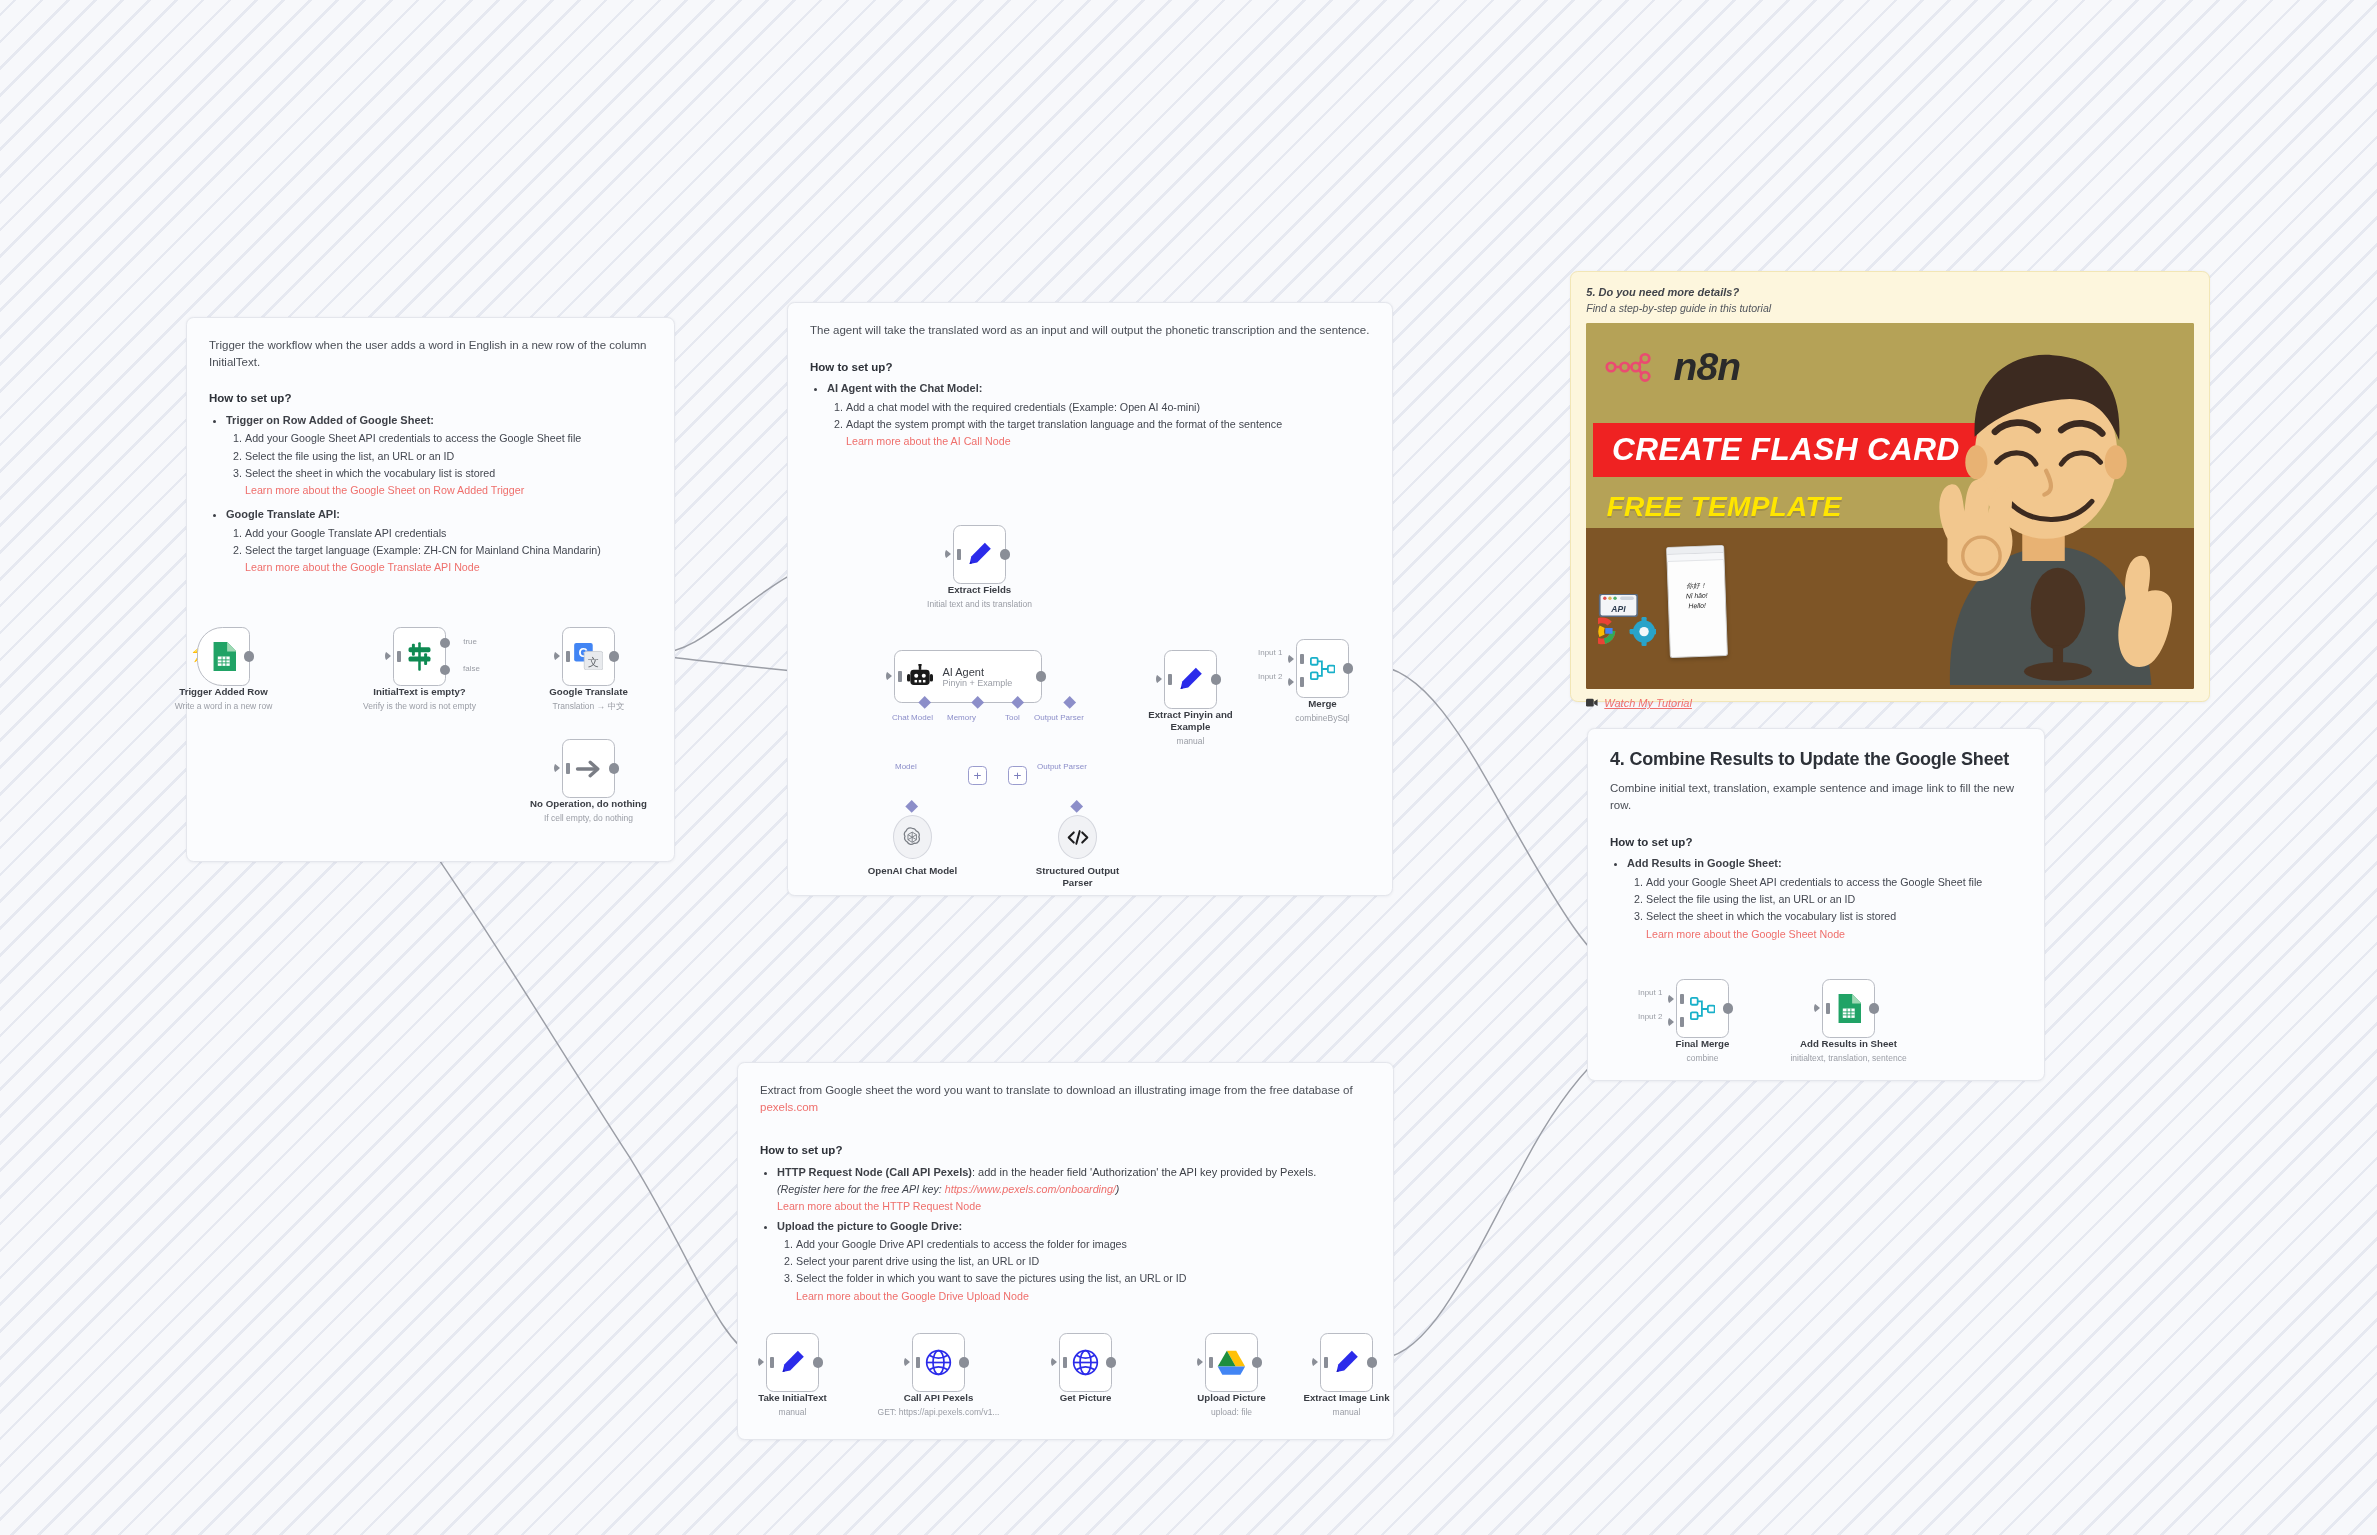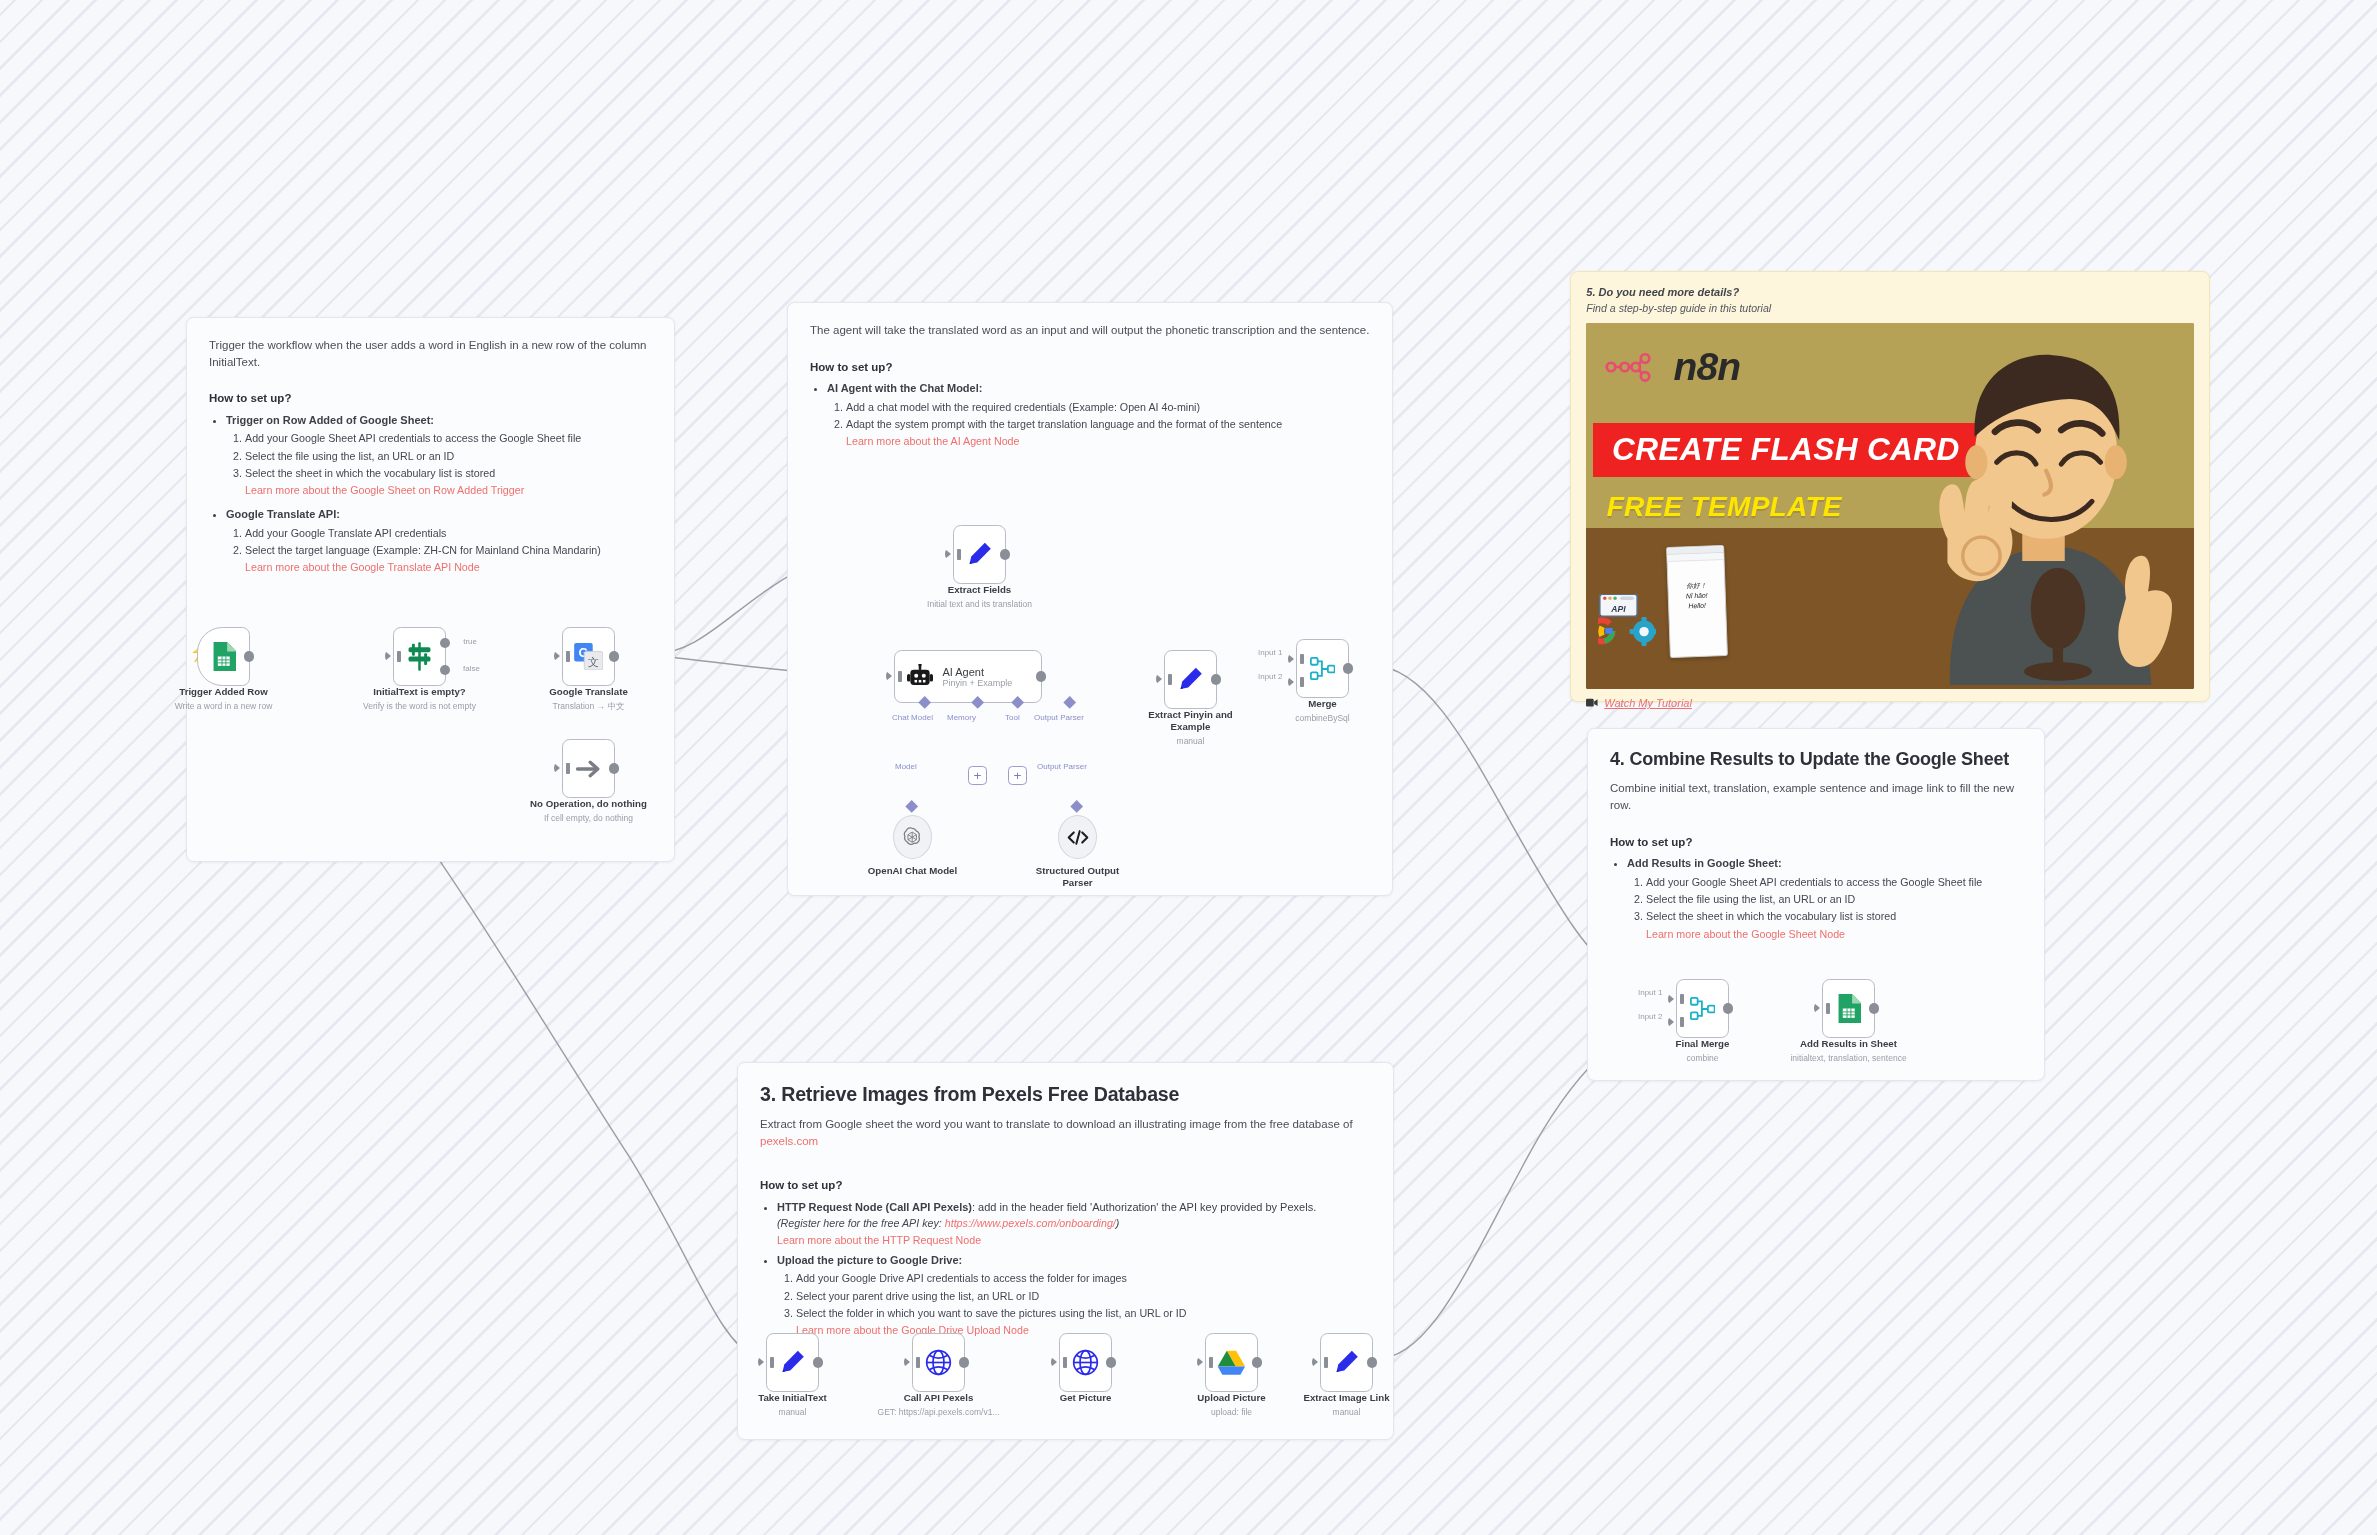--- a/index.html
+++ b/index.html
@@ -289,29 +289,28 @@
   <div class="sticky" style="left:787px; top:302px; width:606px; height:594px;">
     <div class="lead">The agent will take the translated word as an input and will output the phonetic transcription and the sentence.</div>
     <h3>How to set up?</h3>
     <ul>
       <li>
         <span class="bold">AI Agent with the Chat Model:</span>
         <ol>
           <li>Add a chat model with the required credentials (Example: Open AI 4o-mini)</li>
           <li>
             <span>Adapt the system prompt with the target translation language and the format of the sentence</span><br>
-            <a class="lnk" href="#">Learn more about the AI Agent Node</a>
+            <a class="lnk" href="#">Learn more about the AI Call Node</a>
           </li>
         </ol>
       </li>
     </ul>
   </div>
 
   <div class="sticky" style="left:737px; top:1062px; width:657px; height:378px;">
-    <h2 style="font-size:19.6px;">3. Retrieve Images from Pexels Free Database</h2>
     <div class="lead" style="margin-bottom:29px;">
       <span>Extract from Google sheet the word you want to translate to download an illustrating image from the free database of </span><a class="lnk" href="#">pexels.com</a>
     </div>
     <h3>How to set up?</h3>
     <ul>
       <li>
         <span class="bold">HTTP Request Node (Call API Pexels)</span><span>: add in the header field 'Authorization' the API key provided by Pexels.</span>
         <div class="smallnote ital" style="margin-left:0;">
           <span>(Register here for the free API key: </span><a class="lnk" href="#">https://www.pexels.com/onboarding/</a><span>)</span>
         </div>

